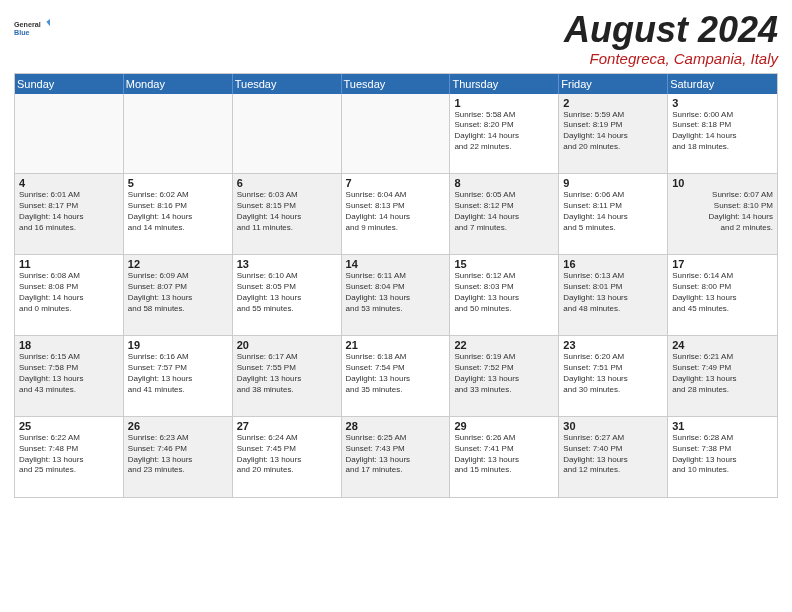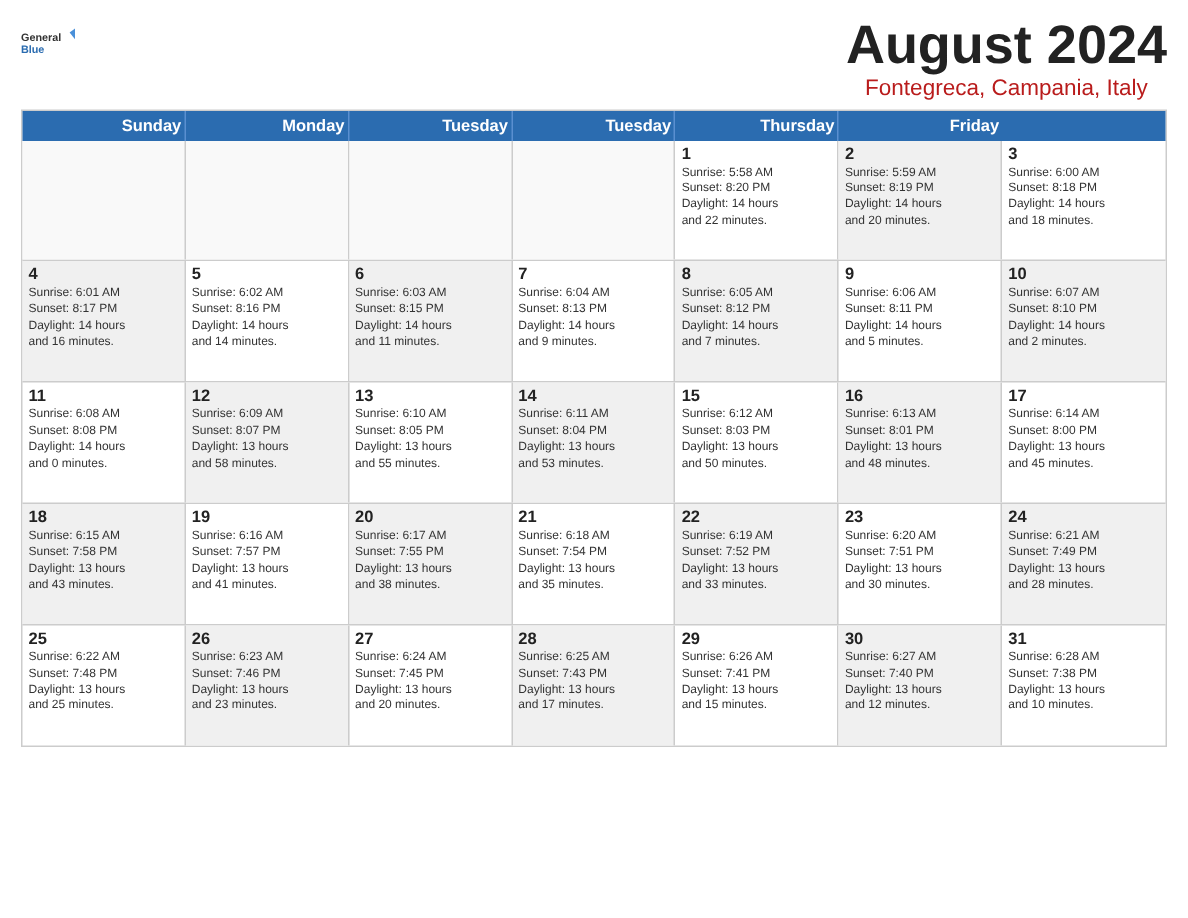--- a/index.html
+++ b/index.html
@@ -22,21 +22,22 @@
       justify-content: space-between;
       align-items: flex-start;
       margin-bottom: 6px;
     }
     .logo {
       display: flex;
       align-items: center;
       gap: 4px;
     }
     .title-block {
-      text-align: center;
+      text-align: right;
+      font-style: italic;
     }
     .main-title {
       font-size: 36px;
       font-weight: bold;
       color: #222;
       line-height: 1.1;
     }
     .subtitle {
       font-size: 15px;
       color: #b91c1c;
@@ -48,22 +49,22 @@
       border: 1px solid #ccc;
     }
     .cal-header {
       display: grid;
       grid-template-columns: repeat(7, 1fr);
       background: #2b6cb0;
     }
     .cal-header-cell {
       color: #fff;
       font-size: 11px;
-      font-weight: bold;
-      text-align: right;
+      font-weight: normal;
+      text-align: left;
       padding: 4px 2px;
       border-right: 1px solid #5a8fd0;
     }
     .cal-header-cell:last-child { border-right: none; }
     .cal-body {
       flex: 1;
       display: flex;
       flex-direction: column;
     }
     .cal-row {
@@ -115,20 +116,21 @@
   </div>
 
   <div class="calendar">
     <div class="cal-header">
     <div class="cal-header-cell">Sunday</div>
         <div class="cal-header-cell">Monday</div>
         <div class="cal-header-cell">Tuesday</div>
         <div class="cal-header-cell">Tuesday</div>
         <div class="cal-header-cell">Thursday</div>
         <div class="cal-header-cell">Friday</div>
+        <div class="cal-header-cell">Saturday</div>
       </div>
     <div class="cal-body">
     <div class="cal-row">
           <div class="cal-cell empty"></div>
           <div class="cal-cell empty"></div>
           <div class="cal-cell empty"></div>
           <div class="cal-cell empty"></div>
           <div class="cal-cell">
             <div class="day-num">1</div>
             <div class="day-info" style="white-space: pre-line;">Sunrise: 5:58 AM
@@ -189,21 +191,21 @@
           </div>
           <div class="cal-cell">
             <div class="day-num">9</div>
             <div class="day-info" style="white-space: pre-line;">Sunrise: 6:06 AM
 Sunset: 8:11 PM
 Daylight: 14 hours
 and 5 minutes.</div>
           </div>
           <div class="cal-cell shaded">
             <div class="day-num">10</div>
-            <div class="day-info" style="white-space: pre-line;">Sunrise: 6:07 AM
+            <div class="day-info" style="white-space: pre-line; text-align: right;">Sunrise: 6:07 AM
 Sunset: 8:10 PM
 Daylight: 14 hours
 and 2 minutes.</div>
           </div>
         </div>
         <div class="cal-row">
           <div class="cal-cell">
             <div class="day-num">11</div>
             <div class="day-info" style="white-space: pre-line;">Sunrise: 6:08 AM
 Sunset: 8:08 PM

